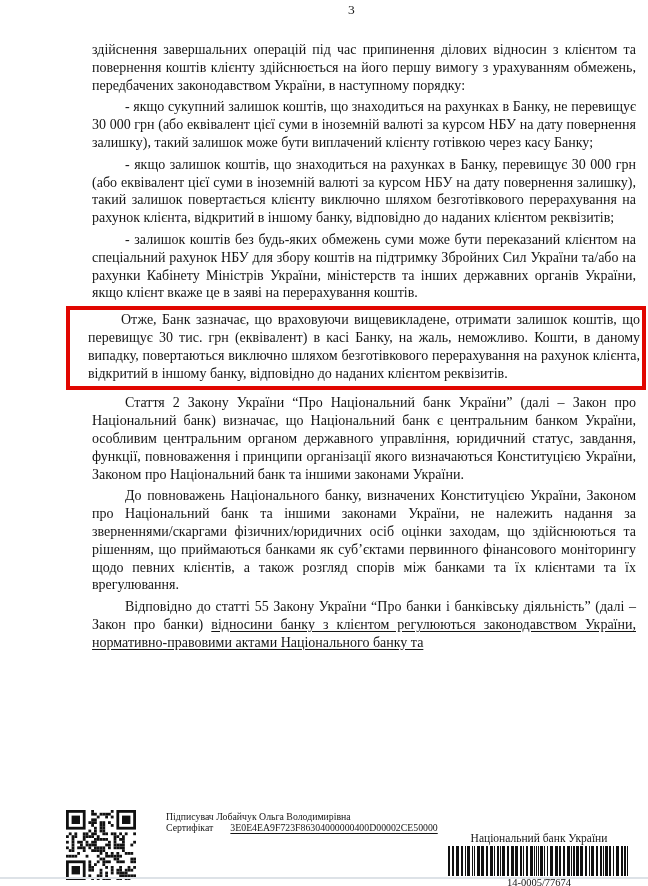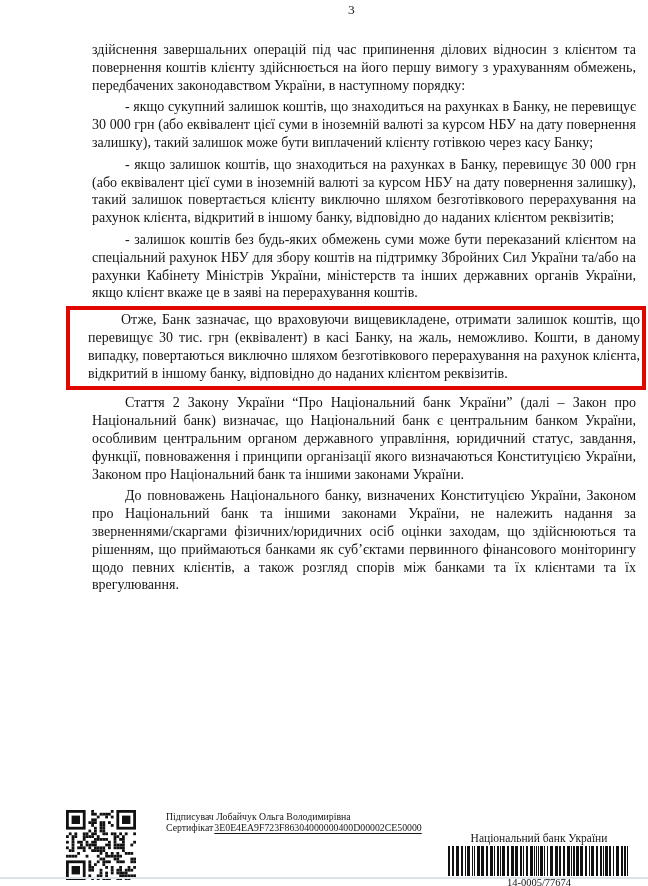--- a/index.html
+++ b/index.html
@@ -27,21 +27,21 @@
     margin:2px -6px 2px -22px;
     padding:1px 2px 4px 18px;
   }
   .red-box .para{margin:0;}
   .underline{text-decoration:underline;text-underline-offset:2px;}
   
   .qr{position:absolute;left:66px;top:810px;width:70px;height:70px;}
   .stamp{position:absolute;left:166px;top:811px;width:270px;}
   .stamp-title{font-size:11px;letter-spacing:.2px;margin-bottom:10px;white-space:nowrap;}
   .stamp-line{font-size:9.8px;line-height:11.2px;white-space:nowrap;}
-  .cert-num{margin-left:1px;}
+  .cert-num{margin-left:17px;}
   .reg{position:absolute;left:438px;top:832px;width:202px;text-align:center;}
   .org{font-size:11.5px;white-space:nowrap;}
   .barcode{display:block;margin:2px auto 1px auto;width:184px;height:30px;}
   .reg-num{font-size:10.5px;line-height:12px;}
   .reg-date{font-size:10.5px;line-height:12px;}
   .page-edge{position:absolute;left:0;top:877px;width:648px;height:2px;background:#dde2e7;}
 </style>
 </head>
 <body>
 
@@ -54,20 +54,21 @@
     <p class="para">- якщо сукупний залишок коштів, що знаходиться на рахунках в Банку, не перевищує 30 000 грн (або еквівалент цієї суми в іноземній валюті за курсом НБУ на дату повернення залишку), такий залишок може бути виплачений клієнту готівкою через касу Банку;</p>
     <p class="para">- якщо залишок коштів, що знаходиться на рахунках в Банку, перевищує 30 000 грн (або еквівалент цієї суми в іноземній валюті за курсом НБУ на дату повернення залишку), такий залишок повертається клієнту виключно шляхом безготівкового перерахування на рахунок клієнта, відкритий в іншому банку, відповідно до наданих клієнтом реквізитів;</p>
     <p class="para">- залишок коштів без будь-яких обмежень суми може бути переказаний клієнтом на спеціальний рахунок НБУ для збору коштів на підтримку Збройних Сил України та/або на рахунки Кабінету Міністрів України, міністерств та інших державних органів України, якщо клієнт вкаже це в заяві на перерахування коштів.</p>
 
     <div class="red-box">
       <p class="para">Отже, Банк зазначає, що враховуючи вищевикладене, отримати залишок коштів, що перевищує 30 тис. грн (еквівалент) в касі Банку, на жаль, неможливо. Кошти, в даному випадку, повертаються виключно шляхом безготівкового перерахування на рахунок клієнта, відкритий в іншому банку, відповідно до наданих клієнтом реквізитів.</p>
     </div>
 
     <p class="para">Стаття 2 Закону України “Про Національний банк України” (далі – Закон про Національний банк) визначає, що Національний банк є центральним банком України, особливим центральним органом державного управління, юридичний статус, завдання, функції, повноваження і принципи організації якого визначаються Конституцією України, Законом про Національний банк та іншими законами України.</p>
     <p class="para">До повноважень Національного банку, визначених Конституцією України, Законом про Національний банк та іншими законами України, не належить надання за зверненнями/скаргами фізичних/юридичних осіб оцінки заходам, що здійснюються та рішенням, що приймаються банками як суб’єктами первинного фінансового моніторингу щодо певних клієнтів, а також розгляд спорів між банками та їх клієнтами та їх врегулювання.</p>
+    <p class="para"><span>Відповідно до статті 55 Закону України “Про банки і банківську діяльність” (далі – Закон про банки) </span><span class="underline">відносини банку з клієнтом регулюються законодавством України, нормативно-правовими актами Національного банку та</span></p>
   </div>
 
   <svg class="qr" id="qr-svg" viewBox="0 0 70 70">
       <rect x="25.2" y="0" width="2.8" height="2.8" fill="#111"></rect>
       <rect x="44.8" y="0" width="2.8" height="2.8" fill="#111"></rect>
       <rect x="25.2" y="2.8" width="2.8" height="2.8" fill="#111"></rect>
       <rect x="28" y="2.8" width="2.8" height="2.8" fill="#111"></rect>
       <rect x="33.599999999999994" y="2.8" width="2.8" height="2.8" fill="#111"></rect>
       <rect x="36.4" y="2.8" width="2.8" height="2.8" fill="#111"></rect>
       <rect x="39.199999999999996" y="2.8" width="2.8" height="2.8" fill="#111"></rect>

